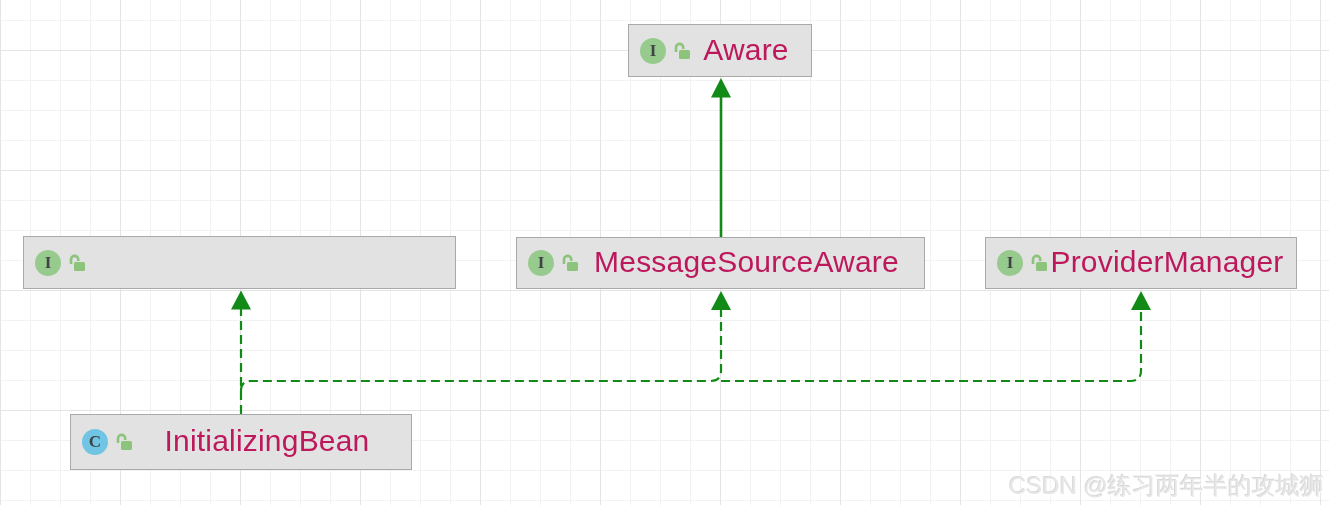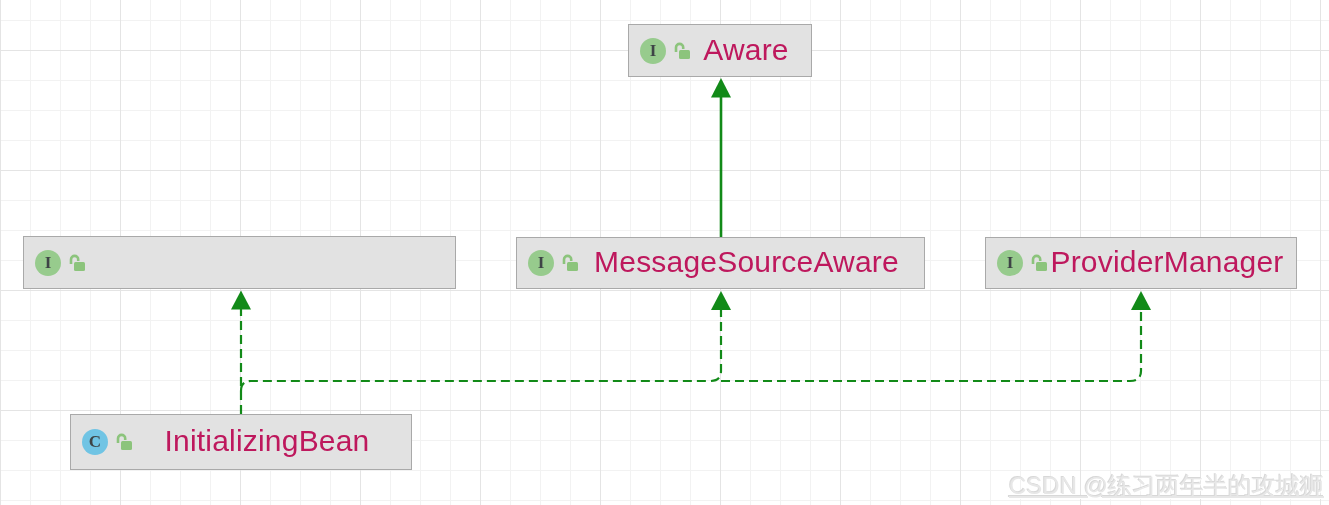--- a/index.html
+++ b/index.html
@@ -48,21 +48,20 @@
   .badge.iface{background:#97cb8d;}
   .badge.cls{background:#70c4e4;}
   .lock{margin-left:7px;flex:0 0 auto;display:flex;align-items:center;}
 
   .watermark{
     position:absolute;right:5px;bottom:3px;
     font-size:24px;color:#e7e7e7;
     text-shadow:-1px -1px 0 #d8d8d8,1px 1px 1px #ffffff;
     white-space:nowrap;
     user-select:none;
-    text-decoration:underline;
   }
 </style>
 </head>
 <body>
 
 <div class="canvas">
 
   <svg class="edges" width="1329" height="505" viewBox="0 0 1329 505">
 
     <g>

